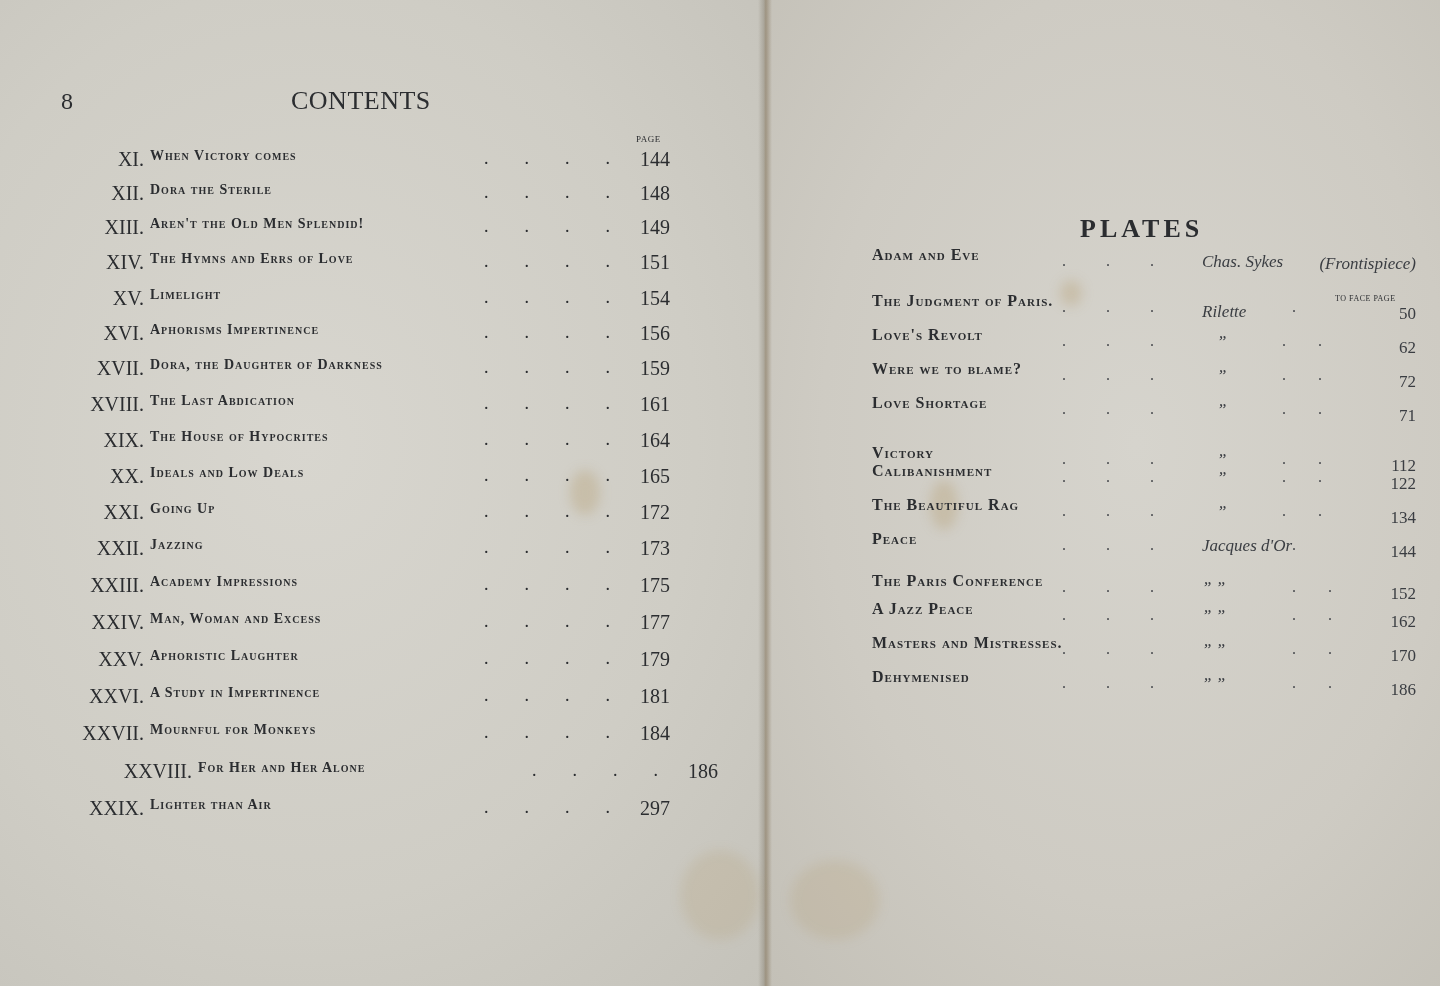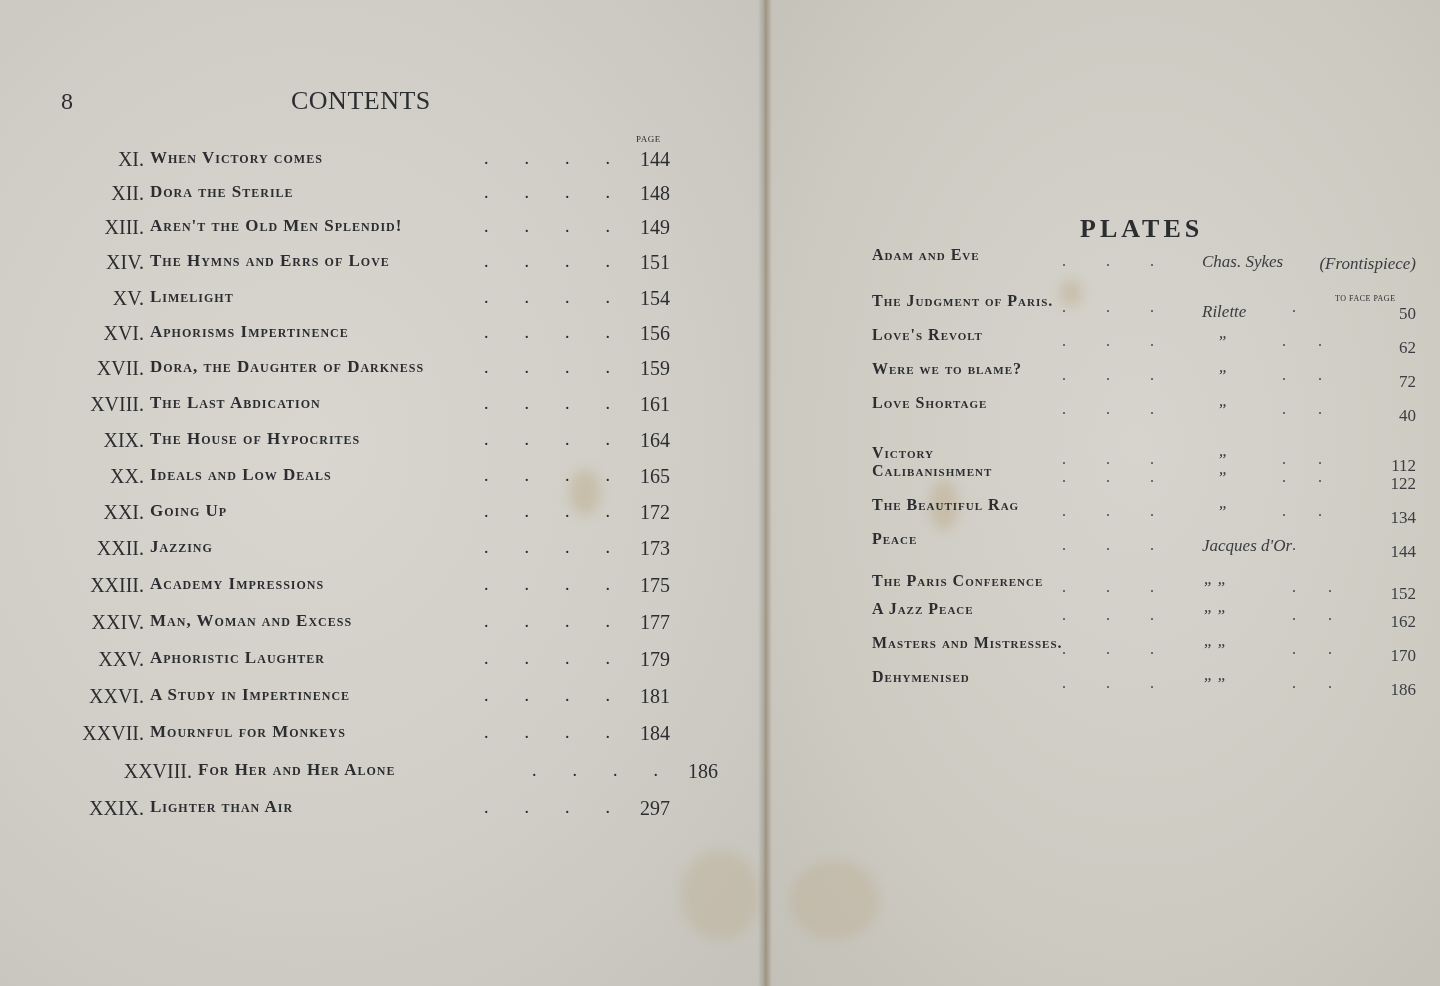--- a/index.html
+++ b/index.html
@@ -25,21 +25,21 @@
     background: linear-gradient(90deg, rgba(0,0,0,0) 0%, rgba(90,80,60,0.25) 40%, rgba(110,90,60,0.45) 55%, rgba(0,0,0,0) 100%);
   }
   .stain { position:absolute; border-radius:50%; background:rgba(170,140,80,0.25); filter:blur(6px); }
 
   .page-number { position:absolute; left:61px; top:88px; font-size:24px; }
   .contents-title { position:absolute; left:291px; top:86px; font-size:26px; letter-spacing:0.5px; }
   .page-col-label { position:absolute; left:636px; top:134px; font-size:9px; letter-spacing:0.5px; }
 
   .toc-row { position:absolute; left:0; width:680px; height:30px; }
   .toc-num { position:absolute; right:536px; text-align:right; font-size:20px; white-space:nowrap; }
-  .toc-title { position:absolute; left:150px; font-size:17px; font-variant:small-caps; font-weight:bold; letter-spacing:1px; white-space:nowrap; }
+  .toc-title { position:absolute; left:150px; font-size:14px; font-variant:small-caps; font-weight:bold; letter-spacing:1px; white-space:nowrap; }
   .toc-dots { position:absolute; left:360px; width:250px; font-size:18px; letter-spacing:0; text-align:right; white-space:pre; }
   .toc-page { position:absolute; left:630px; width:40px; text-align:right; font-size:20px; }
 
   .plates-title { position:absolute; left:1080px; top:214px; font-size:26px; font-weight:bold; letter-spacing:4px; }
   .to-face-label { position:absolute; left:1335px; top:294px; font-size:8px; letter-spacing:0.5px; }
   .plate-row { position:absolute; left:872px; width:550px; height:30px; }
   .plate-title { position:absolute; left:0; font-size:16px; font-variant:small-caps; font-weight:bold; letter-spacing:1px; white-space:nowrap; }
   .plate-artist { position:absolute; left:330px; font-size:17px; font-style:italic; white-space:nowrap; color:#3a3d42; }
   .plate-page { position:absolute; right:6px; font-size:17px; text-align:right; color:#3a3d42; }
   .plate-dots { position:absolute; font-size:16px; white-space:pre; color:#4a4c50; }
@@ -207,21 +207,21 @@
       <span class="plate-dots" style="left:190px;top:6px;">.          .          .</span>
       <span class="plate-artist" style="top:6px;left:345px;">”</span>
       <span class="plate-dots" style="left:410px;top:6px;">.        .</span>
       <span class="plate-page" style="top:12px;">72</span>
     </div>
     <div class="plate-row" style="top: 394px;">
       <span class="plate-title">Love Shortage</span>
       <span class="plate-dots" style="left:190px;top:6px;">.          .          .</span>
       <span class="plate-artist" style="top:6px;left:345px;">”</span>
       <span class="plate-dots" style="left:410px;top:6px;">.        .</span>
-      <span class="plate-page" style="top:12px;">40</span>
+      <span class="plate-page" style="top:12px;">71</span>
     </div>
     <div class="plate-row" style="top: 444px;">
       <span class="plate-title">Victory</span>
       <span class="plate-dots" style="left:190px;top:6px;">.          .          .</span>
       <span class="plate-artist" style="top:6px;left:345px;">”</span>
       <span class="plate-dots" style="left:410px;top:6px;">.        .</span>
       <span class="plate-page" style="top:12px;">112</span>
     </div>
     <div class="plate-row" style="top: 462px;">
       <span class="plate-title">Calibanishment</span>

